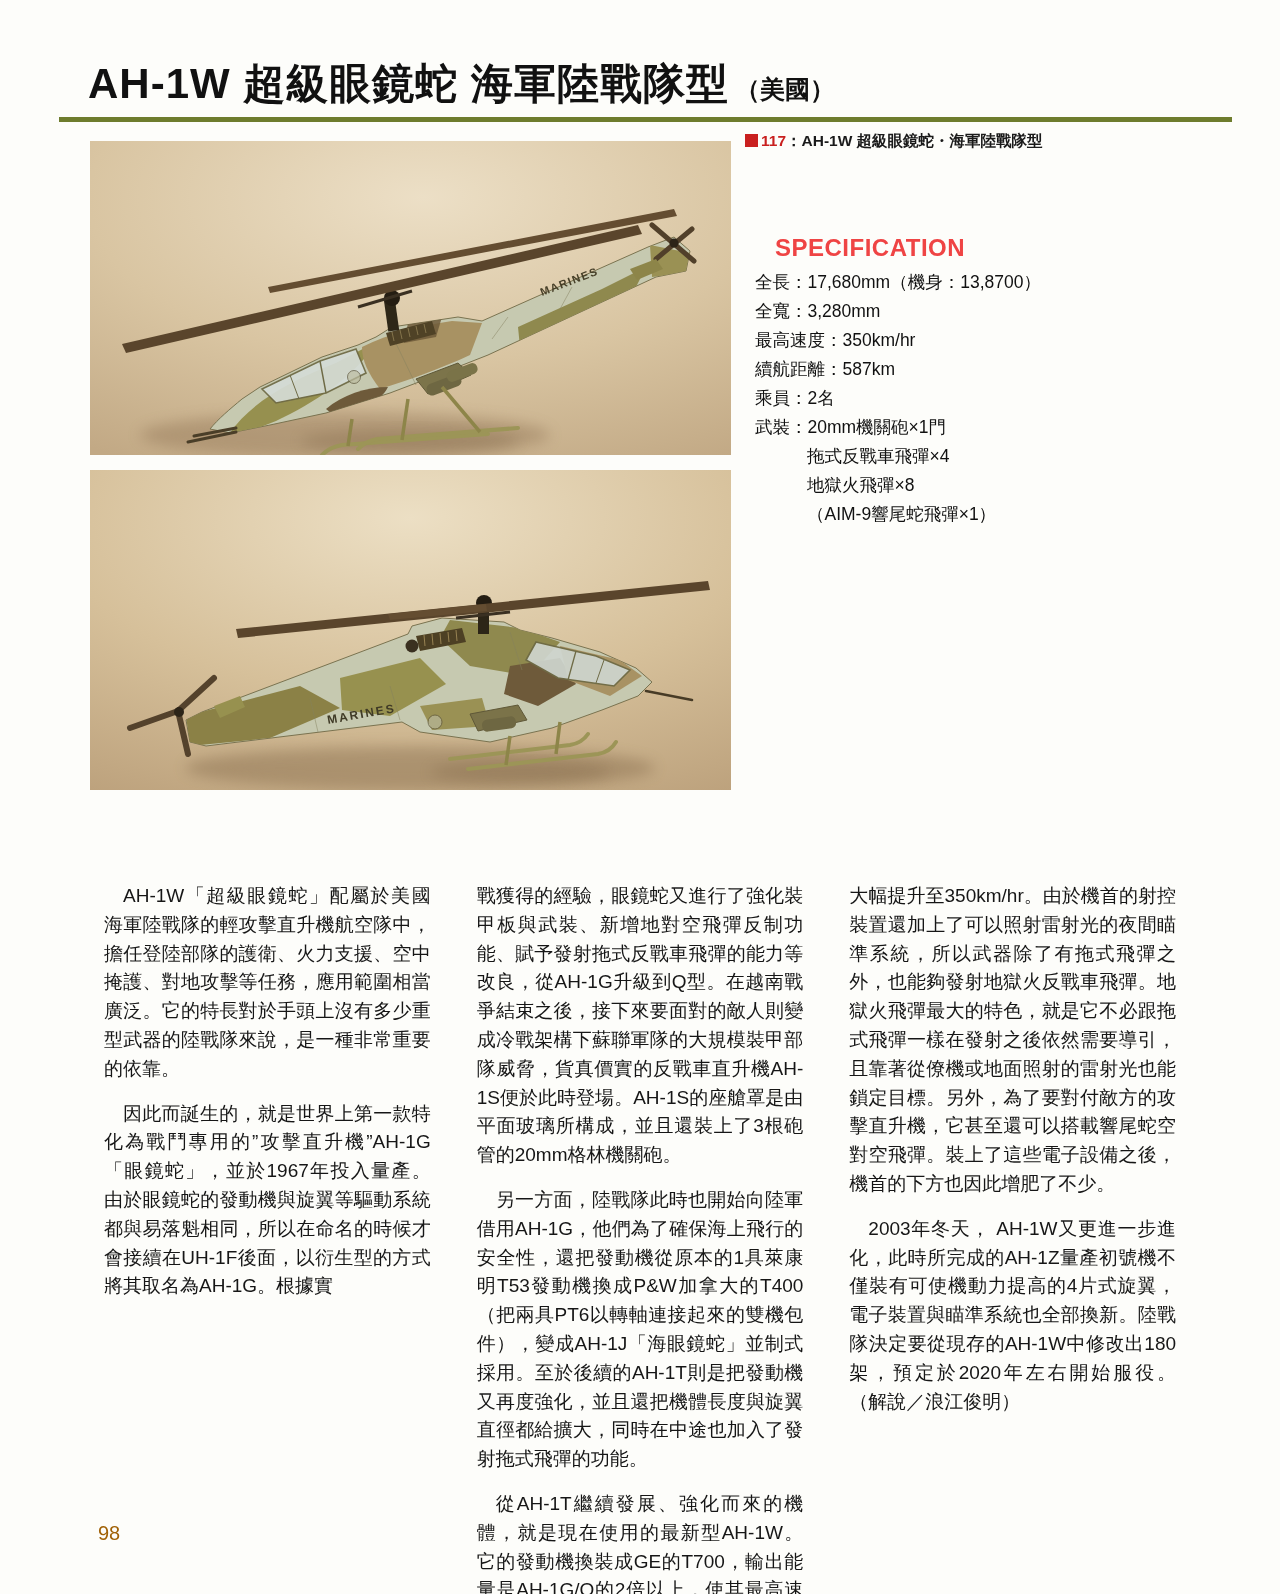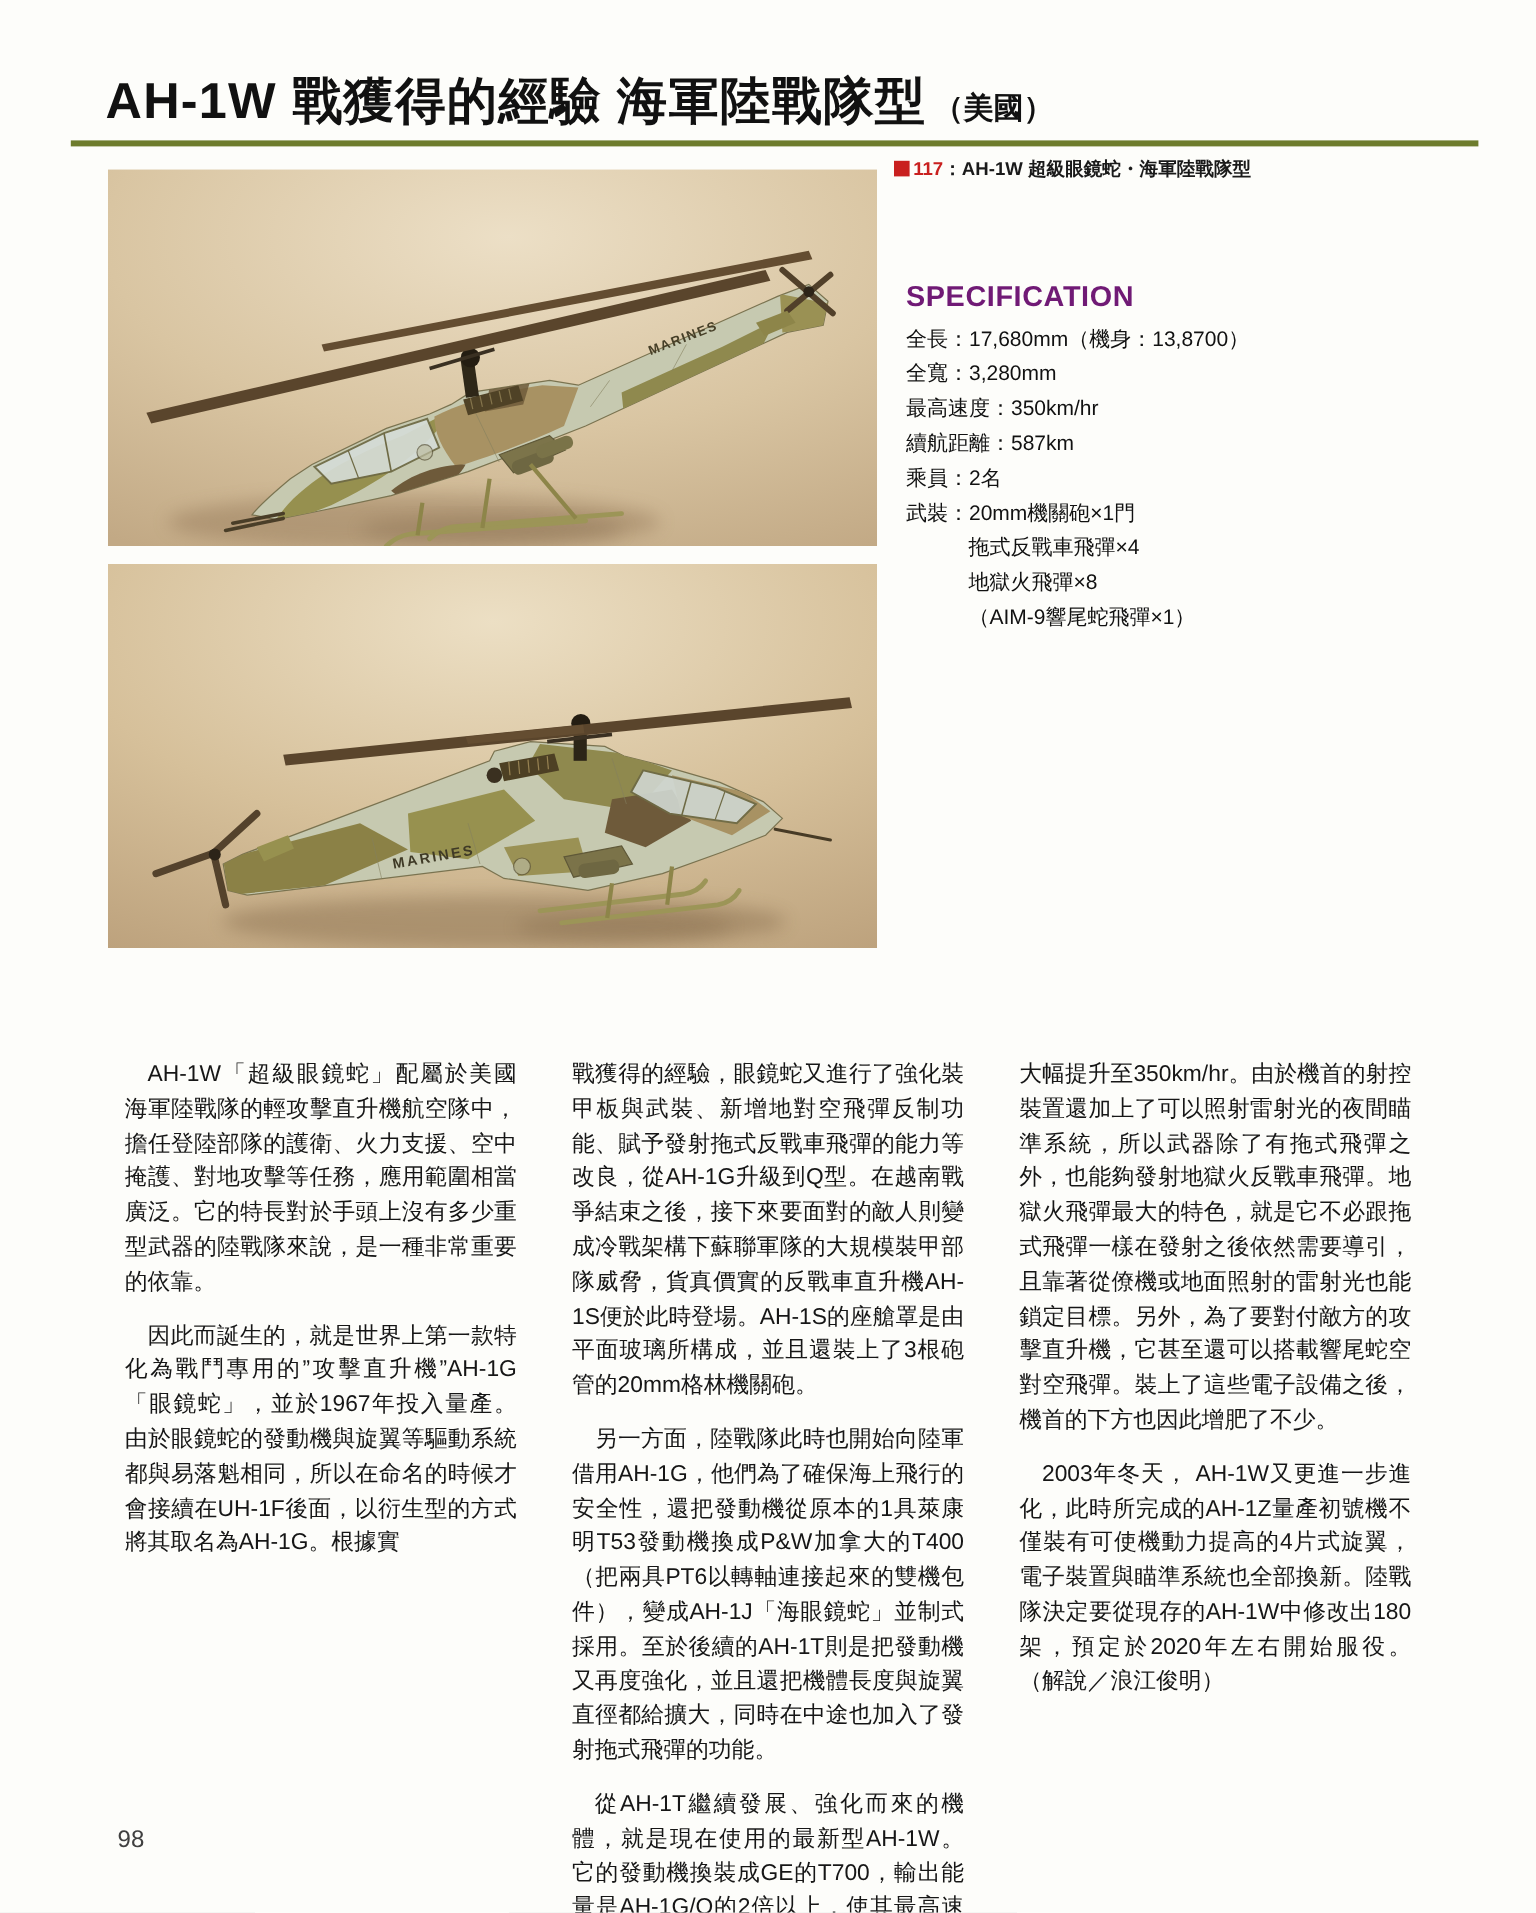--- a/index.html
+++ b/index.html
@@ -21,39 +21,39 @@
   .fig-caption{position:absolute;left:745px;top:131px;font-size:15.5px;font-weight:bold;color:#1a1a1a;white-space:nowrap;}
   .cap-square{display:inline-block;width:13px;height:13px;background:#c9201f;margin-right:3px;vertical-align:-1px;}
   .cap-number{color:#c9201f;}
   
   .photo{position:absolute;left:90px;width:641px;overflow:hidden;}
   .photo-1{top:141px;height:314px;}
   .photo-2{top:470px;height:320px;}
   .photo svg{display:block;}
   
   .spec{position:absolute;left:755px;top:234px;width:480px;}
-  .spec-header{font-size:24px;font-weight:900;letter-spacing:.5px;color:#701a75;margin-bottom:6px;}
+  .spec-header{font-size:24px;font-weight:900;letter-spacing:.5px;color:#ef4444;margin-bottom:6px;margin-left:20px;}
   .spec-line{font-size:17.5px;line-height:29px;color:#111;white-space:nowrap;}
   .spec-line.indent{padding-left:52px;}
   
   .article-heading{position:absolute;left:90px;top:800px;font-size:32px;letter-spacing:2px;color:#2b6a70;white-space:nowrap;}
   .cols{position:absolute;left:88px;top:866px;width:1104px;display:flex;gap:14px;}
   .col{width:359px;}
   .col p{margin:16px;font-size:19px;line-height:28.8px;text-align:justify;color:#161616;}
   .col p.p-indent{text-indent:1em;}
   
-  .page-number{position:absolute;left:98px;top:1522px;font-size:20px;color:#404040;}
+  .page-number{position:absolute;left:98px;top:1522px;font-size:20px;color:#a16207;}
 </style>
 </head>
 <body>
 
 <div class="page">
 
   <div class="title-wrap">
-    <span class="title-main">AH-1W 戰獲得的經驗 海軍陸戰隊型</span><span class="title-suffix">（美國）</span>
+    <span class="title-main">AH-1W 超級眼鏡蛇 海軍陸戰隊型</span><span class="title-suffix">（美國）</span>
   </div>
   <div class="green-rule"></div>
 
   <div class="fig-caption">
     <span class="cap-square"></span><span class="cap-number">117</span><span>：AH-1W 超級眼鏡蛇・海軍陸戰隊型</span>
   </div>
 
   <div class="photo photo-1">
     <svg width="641" height="314" viewBox="0 0 641 314" xmlns="http://www.w3.org/2000/svg">
       <defs>

